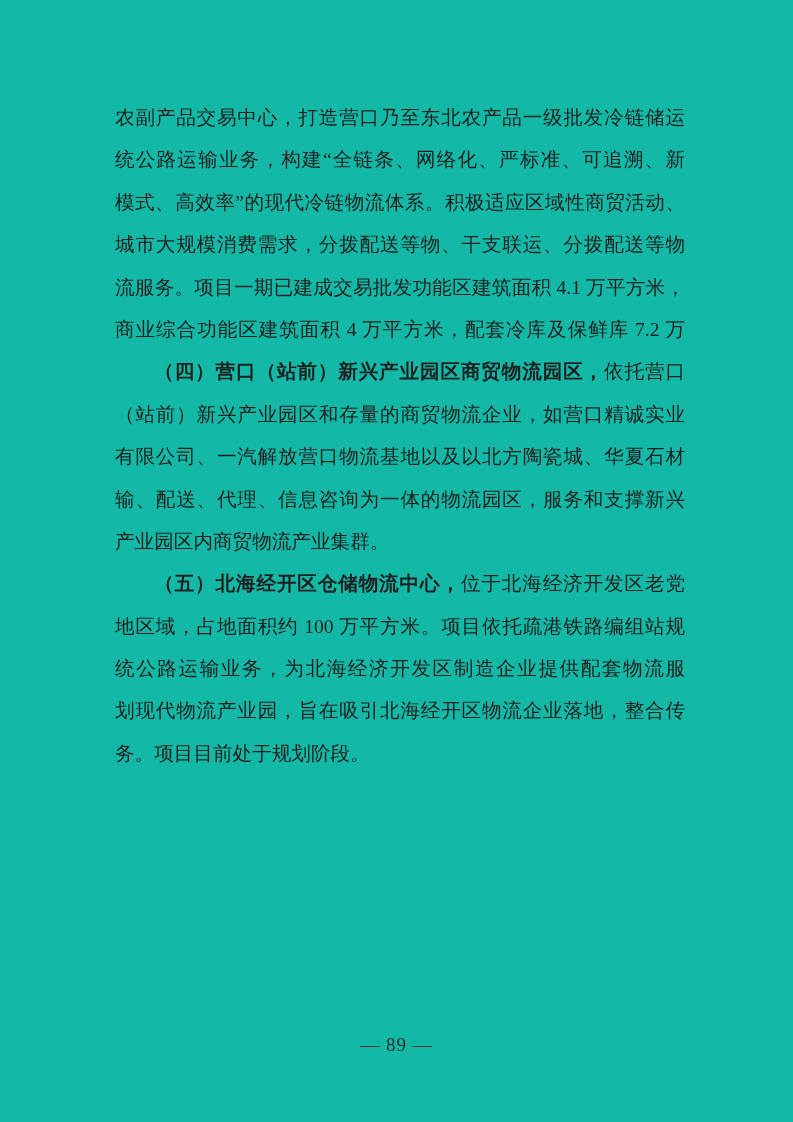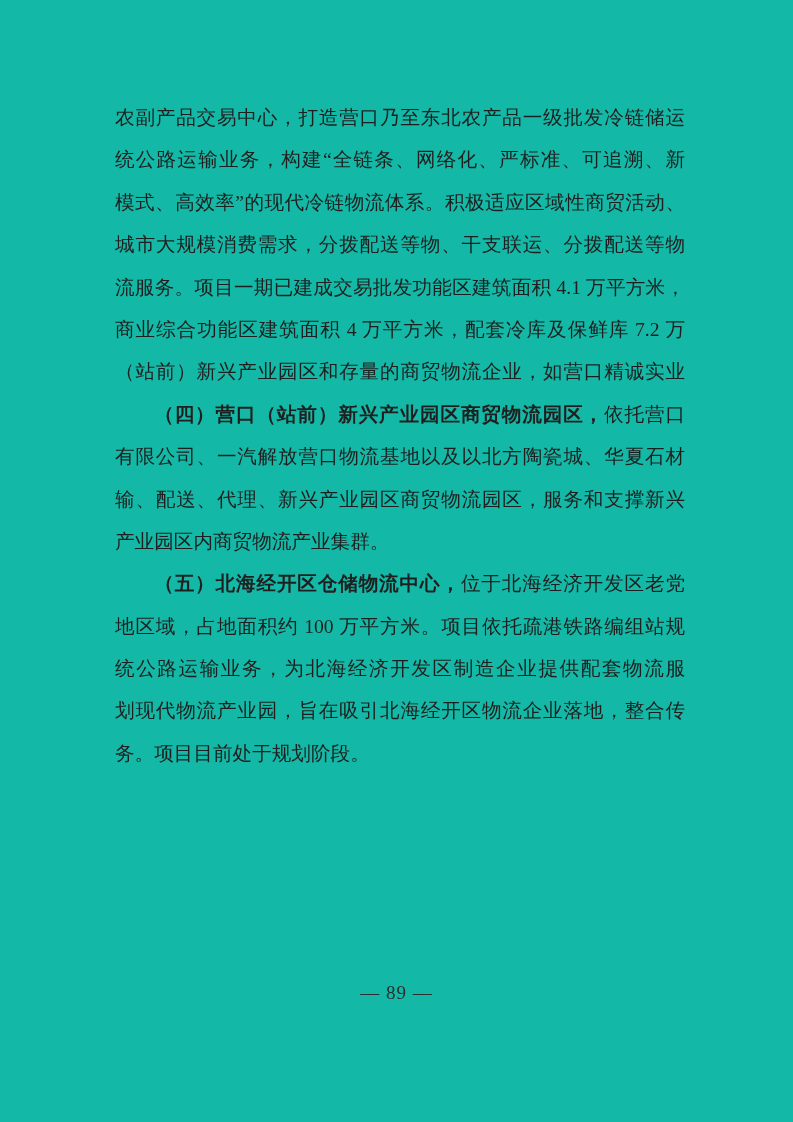--- a/index.html
+++ b/index.html
@@ -42,21 +42,21 @@
   }
   .line.indent {
     text-indent: 2em;
   }
   .bold {
     font-weight: bold;
   }
   .footer {
     position: absolute;
     left: 0;
-    top: 978px;
+    top: 1030px;
     width: 100%;
     text-align: center;
     font-size: 19px;
     line-height: 30px;
     color: #2c2c2c;
     letter-spacing: 1px;
   }
 </style>
 </head>
 <body>
@@ -65,24 +65,24 @@
   <div class="doc-body">
       <div class="para">
         <div class="line"><span>农副产品交易中心，打造营口乃至东北农产品一级批发冷链储运</span></div>
         <div class="line"><span>统公路运输业务，构建“全链条、网络化、严标准、可追溯、新</span></div>
         <div class="line"><span>模式、高效率”的现代冷链物流体系。积极适应区域性商贸活动、</span></div>
         <div class="line"><span>城市大规模消费需求，分拨配送等物、干支联运、分拨配送等物</span></div>
         <div class="line"><span>流服务。项目一期已建成交易批发功能区建筑面积 4.1 万平方米，</span></div>
         <div class="line"><span>商业综合功能区建筑面积 4 万平方米，配套冷库及保鲜库 7.2 万</span></div>
       </div>
       <div class="para">
+        <div class="line indent"><span class="bold">（四）营口（站前）新兴产业园区商贸物流园区，</span><span>依托营口</span></div>
         <div class="line"><span>（站前）新兴产业园区和存量的商贸物流企业，如营口精诚实业</span></div>
-        <div class="line indent"><span class="bold">（四）营口（站前）新兴产业园区商贸物流园区，</span><span>依托营口</span></div>
         <div class="line"><span>有限公司、一汽解放营口物流基地以及以北方陶瓷城、华夏石材</span></div>
-        <div class="line"><span>输、配送、代理、新兴产业园区商贸物流园区，服务和支撑新兴</span></div>
+        <div class="line"><span>输、配送、代理、信息咨询为一体的物流园区，服务和支撑新兴</span></div>
         <div class="line last"><span>产业园区内商贸物流产业集群。</span></div>
       </div>
       <div class="para">
         <div class="line indent"><span class="bold">（五）北海经开区仓储物流中心，</span><span>位于北海经济开发区老党</span></div>
         <div class="line"><span>地区域，占地面积约 100 万平方米。项目依托疏港铁路编组站规</span></div>
         <div class="line"><span>统公路运输业务，为北海经济开发区制造企业提供配套物流服</span></div>
         <div class="line"><span>划现代物流产业园，旨在吸引北海经开区物流企业落地，整合传</span></div>
         <div class="line last"><span>务。项目目前处于规划阶段。</span></div>
       </div>
     </div>

